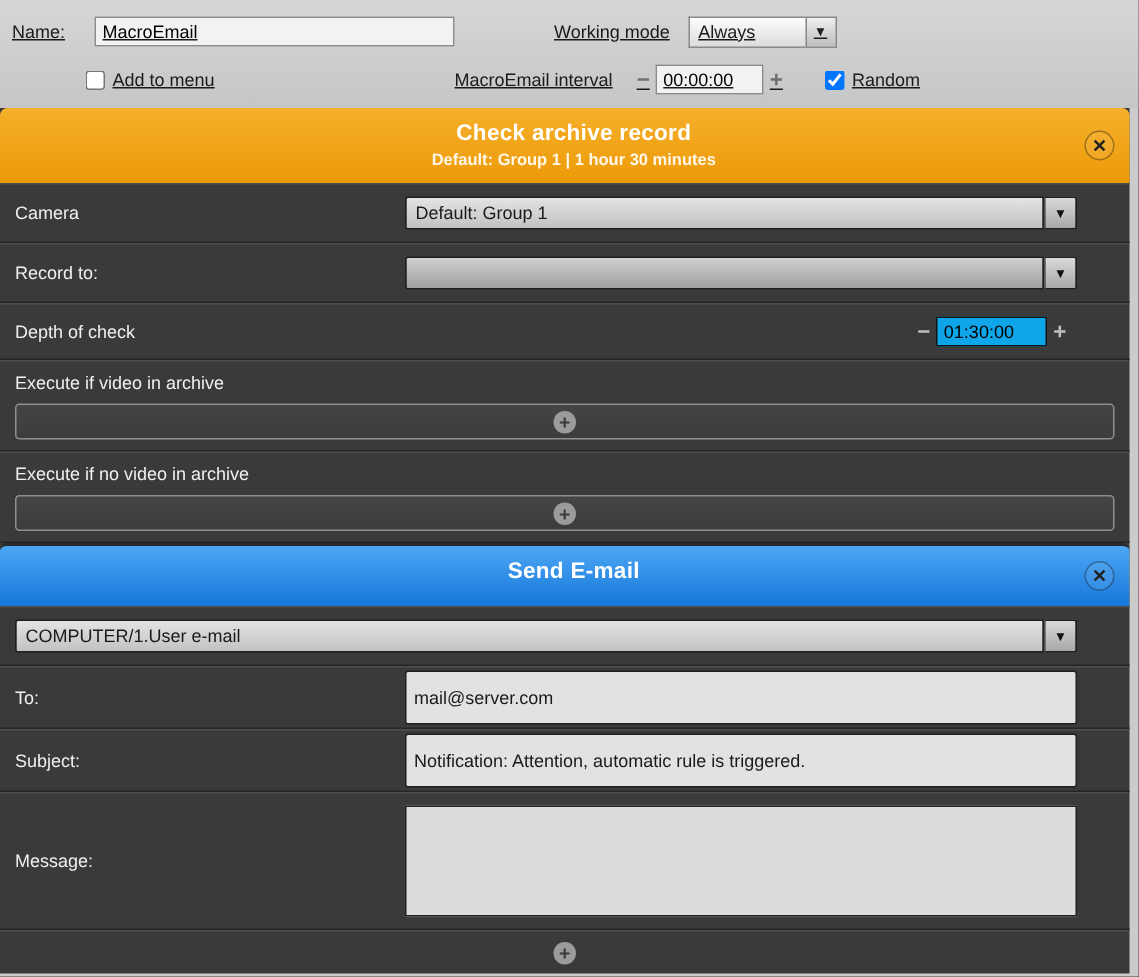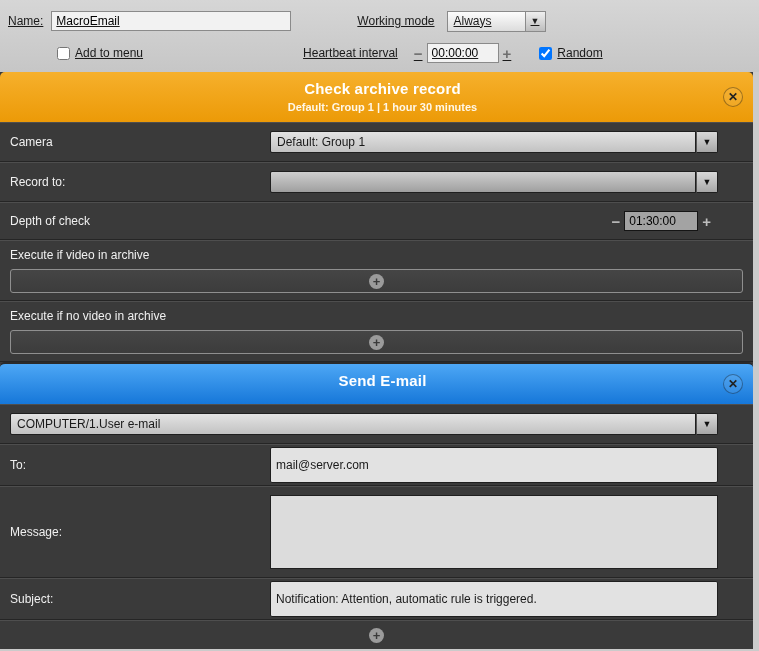--- a/index.html
+++ b/index.html
@@ -16,21 +16,21 @@
   
   .top-area { padding:8px 0 0 0; height:72px; background:linear-gradient(#d6d6d6,#c6c6c6);text-decoration:underline; }
   .top-row { display:flex; align-items:center; height:26px; }
   .top-row.second { margin-top:6px; }
   .lbl { white-space:nowrap; }
 
   .text-input {
     height:20px; border:1px solid #8a8a8a; background:#f2f2f2;
     font-family:"Liberation Sans", sans-serif; font-size:12px; padding:0 4px;
   }
-  .name-input { width:240px; margin-left:8px; }
+  .name-input { width:240px; margin-left:20px; }
 
   .combo { display:flex; height:21px; }
   .combo .combo-value {
     background:linear-gradient(#fdfdfd,#dcdcdc);
     border:1px solid #8a8a8a; border-right:none;
     padding:2px 6px 0 6px; min-width:78px; font-size:12px;
   }
   .combo .combo-arrow {
     width:21px; border:1px solid #8a8a8a;
     background:linear-gradient(#efefef,#bdbdbd);
@@ -95,21 +95,21 @@
   .dark-input {
     flex:1; margin-right:35px; height:36px;
     border:1px solid #1f1f1f; background:#e2e2e2; color:#1a1a1a;
     font-family:"Liberation Sans", sans-serif; font-size:12px; padding:0 5px;
     border-radius:2px;
   }
 
   .depth-group { margin-left:auto; margin-right:38px; display:flex; align-items:center; }
   .depth-group .spin { color:#bdbdbd; }
   .depth-input {
-    width:74px; height:20px; border:1px solid #151515; background:#a3a3a3;
+    width:74px; height:20px; border:1px solid #151515; background:#0ea5e9;
     font-family:"Liberation Sans", sans-serif; font-size:12px; padding:0 4px;
   }
 
   .exec-block {
     border-top:1px solid #4e4e4e; border-bottom:1px solid #252525;
     color:#f0f0f0; padding:7px 0 6px 10px; height:61px;
   }
   .exec-label { margin-bottom:7px; }
   .exec-btn {
     margin-right:10px; height:24px;
@@ -145,21 +145,21 @@
     <input class="text-input name-input" type="text" value="MacroEmail" style="">
     <span class="lbl" style="margin-left:66px;">Working mode</span>
     <div class="combo" style="margin-left:12px;">
       <div class="combo-value">Always</div>
       <div class="combo-arrow">▼</div>
     </div>
   </div>
   <div class="top-row second">
     <input type="checkbox" style="margin-left: 57px;">
     <span class="lbl">Add to menu</span>
-    <span class="lbl" style="margin-left:160px;">Heartbeat interval</span>
+    <span class="lbl" style="margin-left:160px;">MacroEmail interval</span>
     <span class="spin" style="margin-left:12px;">−</span>
     <input class="text-input time-input" type="text" value="00:00:00" style="">
     <span class="spin">+</span>
     <input type="checkbox" style="margin-left: 24px;" checked="checked">
     <span class="lbl">Random</span>
   </div>
 </div>
 
 <div class="panel">
 
@@ -218,27 +218,27 @@
       <div class="combo-value">COMPUTER/1.User e-mail</div>
       <div class="combo-arrow">▼</div>
     </div>
   </div>
 
   <div class="row h42">
     <span class="row-label">To:</span>
     <input class="dark-input" type="text" value="mail@server.com" style="">
   </div>
 
+  <div class="row h42">
+    <span class="row-label">Subject:</span>
+    <input class="dark-input" type="text" value="Notification: Attention, automatic rule is triggered." style="">
+  </div>
+
   <div class="row message-row">
     <span class="row-label">Message:</span>
     <textarea class="message-area" value="" style=""></textarea>
   </div>
 
-  <div class="row h42">
-    <span class="row-label">Subject:</span>
-    <input class="dark-input" type="text" value="Notification: Attention, automatic rule is triggered." style="">
-  </div>
-
   <div class="footer-plus-row">
     <span class="plus-circle">+</span>
   </div>
 
 </div>
 
 </body></html>

